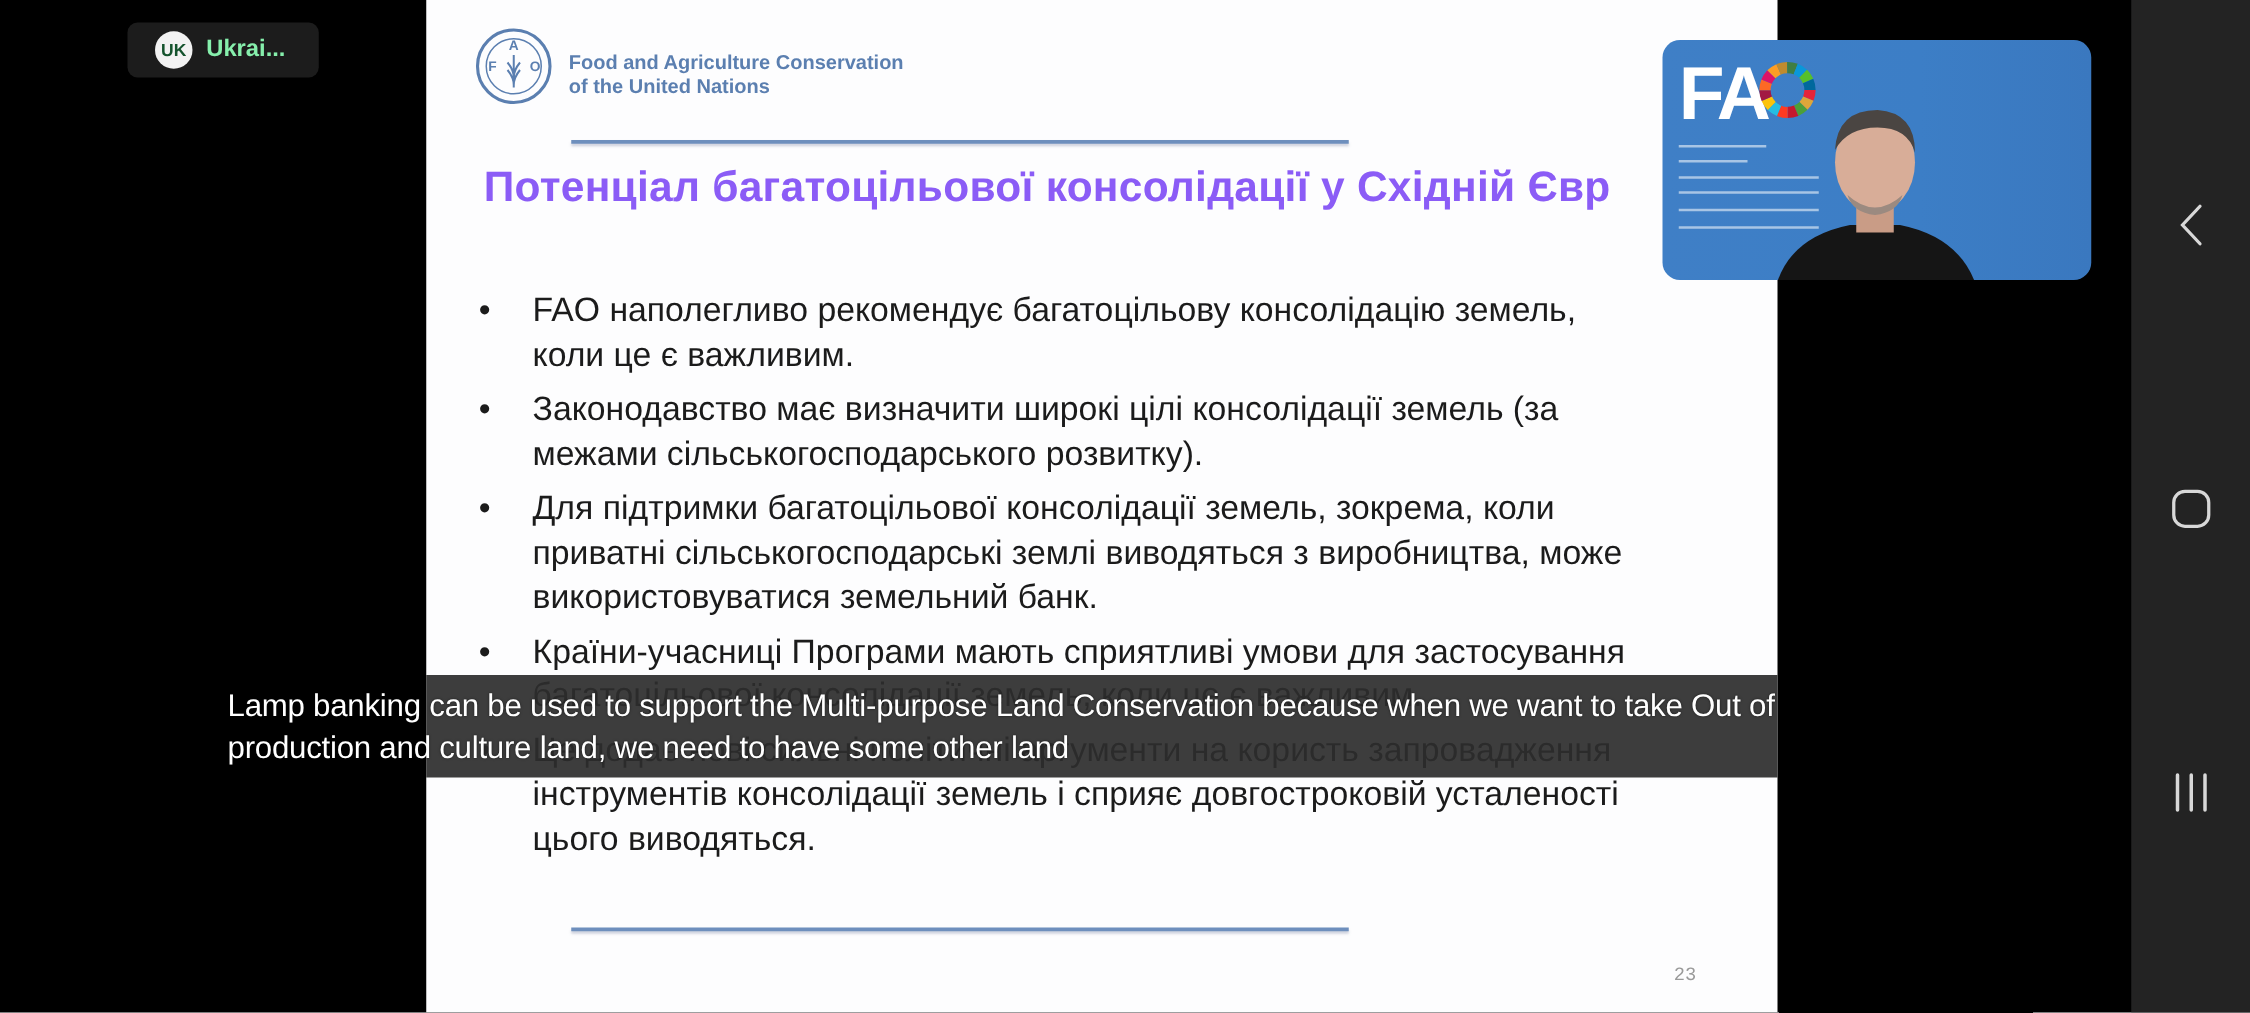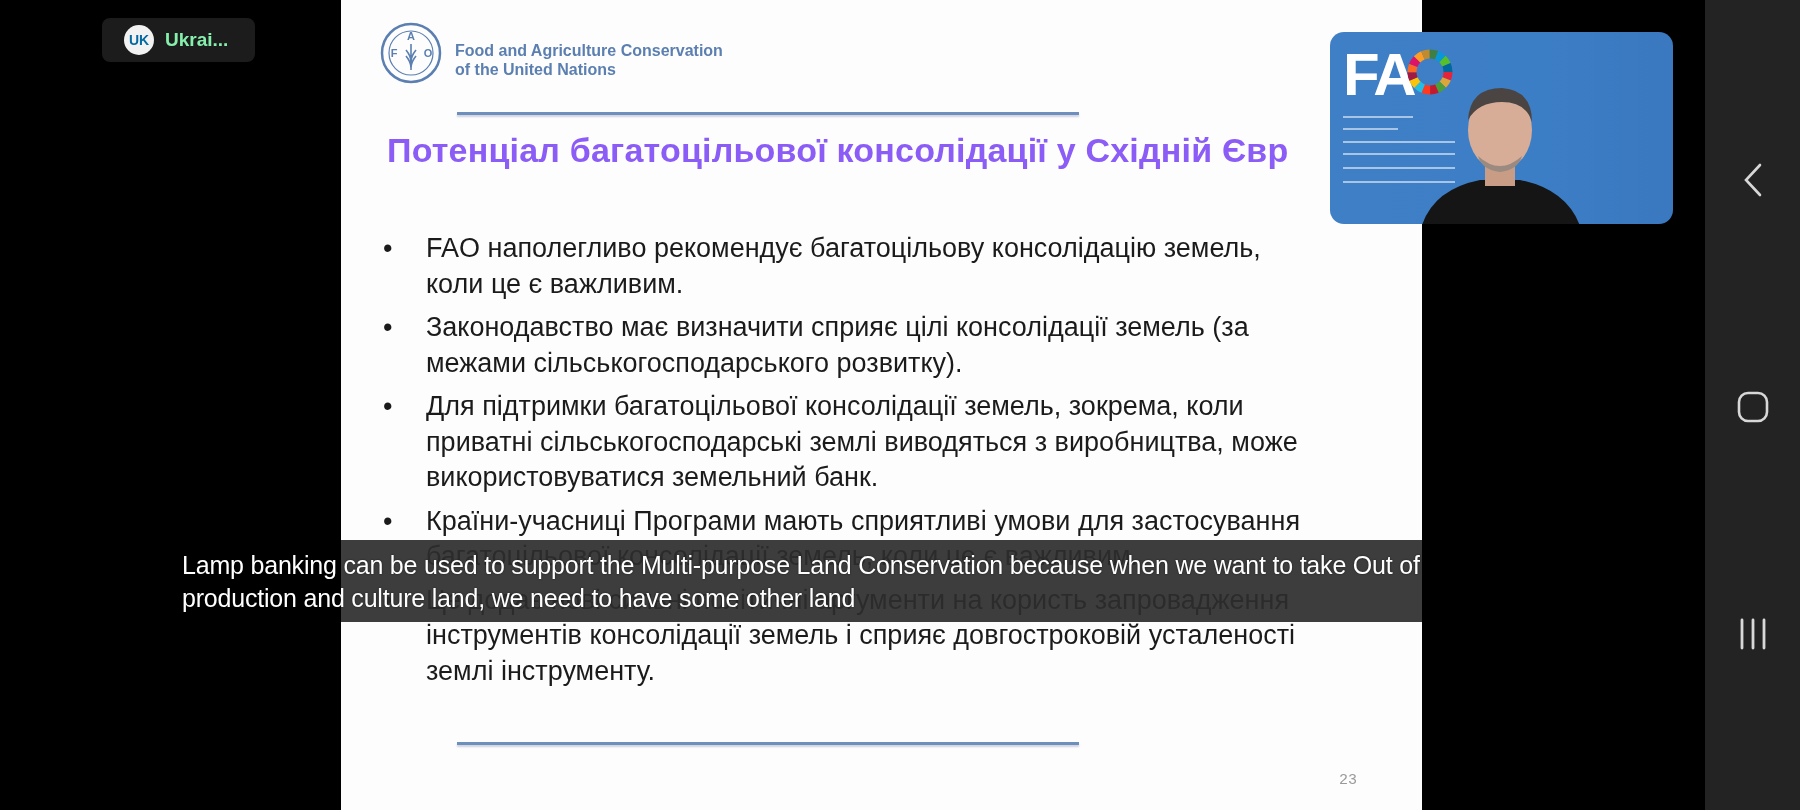--- a/index.html
+++ b/index.html
@@ -6,21 +6,21 @@
   body {
     width:1800px; height:810px; background:#000; position:relative; overflow:hidden;
     font-family:"Liberation Sans", sans-serif;
   }
   
   .chip {
     position:absolute; left:102px; top:18px; width:153px; height:44px;
     background:#1c1c1c; border-radius:8px; display:flex; align-items:center;
   }
   .chip .avatar {
-    width:30px; height:30px; border-radius:50%; background:#f2f2f2; color:#0369a1;
+    width:30px; height:30px; border-radius:50%; background:#f2f2f2; color:#14532d;
     font-weight:bold; font-size:14px; display:flex; align-items:center; justify-content:center;
     margin-left:22px;
   }
   .chip .name { color:#86efac; font-weight:bold; font-size:19px; margin-left:11px; }
 
   
   .slide {
     position:absolute; left:341px; top:0; width:1081px; height:810px; background:#fdfdfe;
   }
   .fao-logo { position:absolute; left:39px; top:22px; width:62px; height:62px; }
@@ -91,39 +91,39 @@
   <div class="slide-title">Потенціал багатоцільової консолідації у Східній Євр</div>
 
   <div class="bullets">
     <div class="bullet">
       <span class="dot">•</span>
       <span class="line">FAO наполегливо рекомендує багатоцільову консолідацію земель,</span>
       <span class="line">коли це є важливим.</span>
     </div>
     <div class="bullet">
       <span class="dot">•</span>
-      <span class="line">Законодавство має визначити сприяє цілі консолідації земель (за</span>
+      <span class="line">Законодавство має визначити широкі цілі консолідації земель (за</span>
       <span class="line">межами сільськогосподарського розвитку).</span>
     </div>
     <div class="bullet">
       <span class="dot">•</span>
       <span class="line">Для підтримки багатоцільової консолідації земель, зокрема, коли</span>
       <span class="line">приватні сільськогосподарські землі виводяться з виробництва, може</span>
       <span class="line">використовуватися земельний банк.</span>
     </div>
     <div class="bullet">
       <span class="dot">•</span>
       <span class="line">Країни-учасниці Програми мають сприятливі умови для застосування</span>
       <span class="line">багатоцільової консолідації земель, коли це є важливим.</span>
     </div>
     <div class="bullet">
       <span class="dot">•</span>
       <span class="line">Це додає нові сильні політичні аргументи на користь запровадження</span>
       <span class="line">інструментів консолідації земель і сприяє довгостроковій усталеності</span>
-      <span class="line">землі інструменту.</span>
+      <span class="line">цього виводяться.</span>
     </div>
   </div>
 
   <div class="rule bottom"></div>
   <div class="page-num">23</div>
 </div>
 
 <div class="video">
   <div class="fa">FA</div>
   <svg class="ring" viewBox="0 0 48 48">

